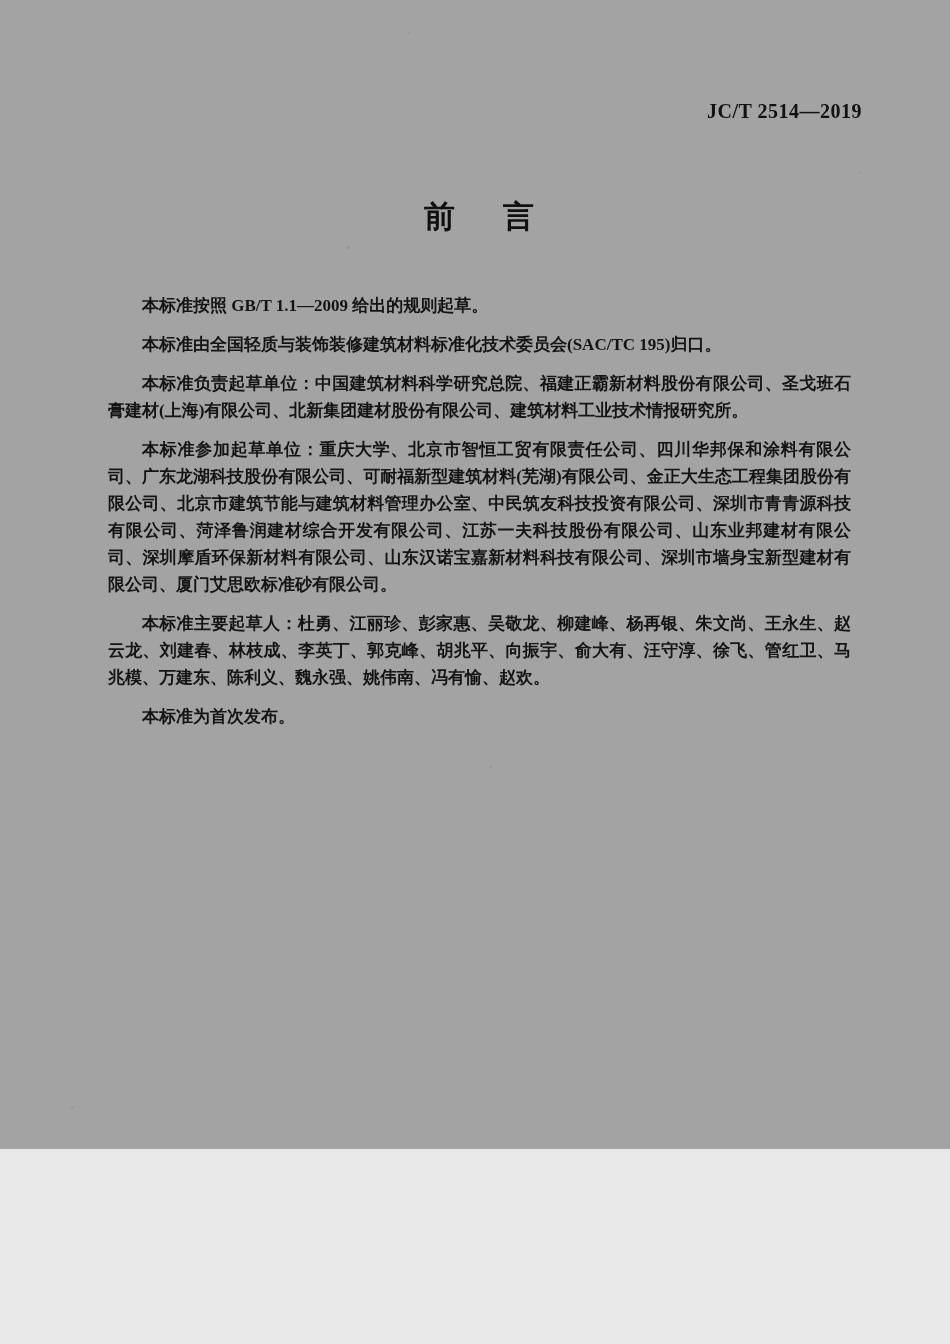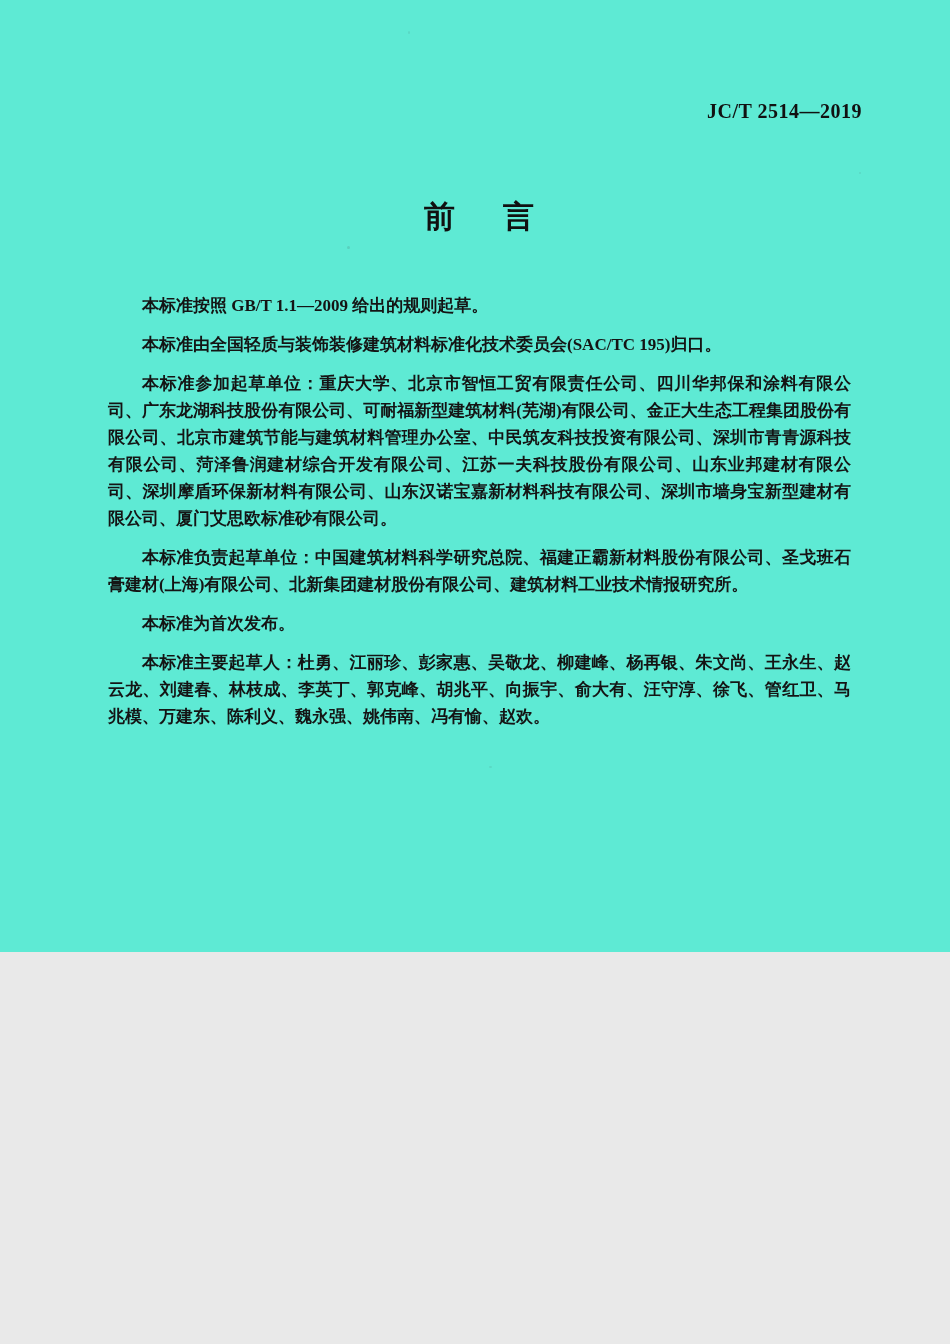--- a/index.html
+++ b/index.html
@@ -3,23 +3,23 @@
 <meta charset="utf-8">
 <style>
   html, body {
     margin: 0;
     padding: 0;
     background: #e9e9e9;
   }
   .page {
     position: relative;
     width: 950px;
-    height: 952px;
+    height: 1149px;
     margin: 0 auto;
-    background: #5eead4;
+    background: #a3a3a3;
     overflow: hidden;
     color: #161616;
   }
   
   .std-number {
     position: absolute;
     top: 100px;
     right: 88px;
     font-family: "Liberation Serif", serif;
     font-weight: bold;
@@ -90,24 +90,24 @@
   <div class="std-number">JC/T 2514—2019</div>
 
   <div class="title-row">
     <span>前</span>
     <span>言</span>
   </div>
 
   <div class="body-col">
     <p>本标准按照 GB/T 1.1—2009 给出的规则起草。</p>
     <p>本标准由全国轻质与装饰装修建筑材料标准化技术委员会(SAC/TC 195)归口。</p>
+    <p>本标准负责起草单位：中国建筑材料科学研究总院、福建正霸新材料股份有限公司、圣戈班石膏建材(上海)有限公司、北新集团建材股份有限公司、建筑材料工业技术情报研究所。</p>
     <p>本标准参加起草单位：重庆大学、北京市智恒工贸有限责任公司、四川华邦保和涂料有限公司、广东龙湖科技股份有限公司、可耐福新型建筑材料(芜湖)有限公司、金正大生态工程集团股份有限公司、北京市建筑节能与建筑材料管理办公室、中民筑友科技投资有限公司、深圳市青青源科技有限公司、菏泽鲁润建材综合开发有限公司、江苏一夫科技股份有限公司、山东业邦建材有限公司、深圳摩盾环保新材料有限公司、山东汉诺宝嘉新材料科技有限公司、深圳市墙身宝新型建材有限公司、厦门艾思欧标准砂有限公司。</p>
-    <p>本标准负责起草单位：中国建筑材料科学研究总院、福建正霸新材料股份有限公司、圣戈班石膏建材(上海)有限公司、北新集团建材股份有限公司、建筑材料工业技术情报研究所。</p>
+    <p>本标准主要起草人：杜勇、江丽珍、彭家惠、吴敬龙、柳建峰、杨再银、朱文尚、王永生、赵云龙、刘建春、林枝成、李英丁、郭克峰、胡兆平、向振宇、俞大有、汪守淳、徐飞、管红卫、马兆模、万建东、陈利义、魏永强、姚伟南、冯有愉、赵欢。</p>
     <p>本标准为首次发布。</p>
-    <p>本标准主要起草人：杜勇、江丽珍、彭家惠、吴敬龙、柳建峰、杨再银、朱文尚、王永生、赵云龙、刘建春、林枝成、李英丁、郭克峰、胡兆平、向振宇、俞大有、汪守淳、徐飞、管红卫、马兆模、万建东、陈利义、魏永强、姚伟南、冯有愉、赵欢。</p>
   </div>
 
   <div class="page-num">I</div>
 
   <div class="speck s1"></div>
   <div class="speck s2"></div>
   <div class="speck s3"></div>
   <div class="speck s4"></div>
   <div class="speck s5"></div>
   <div class="speck s6"></div>

